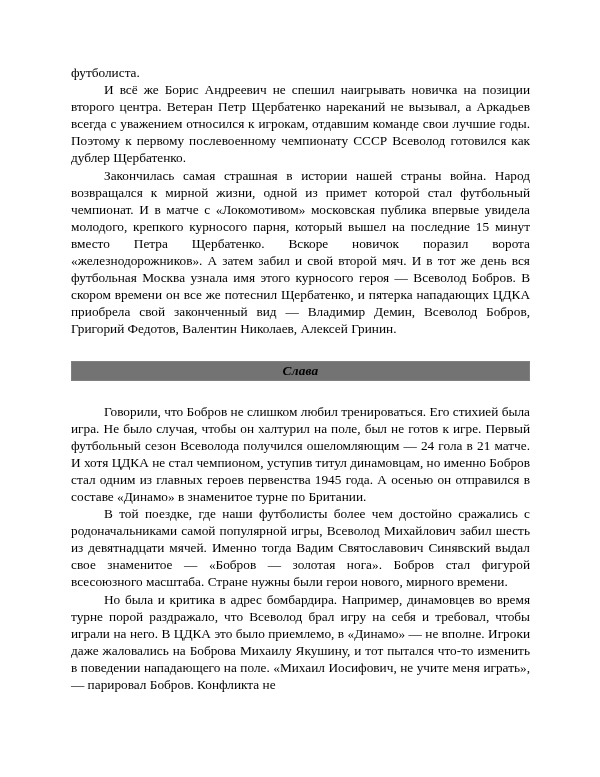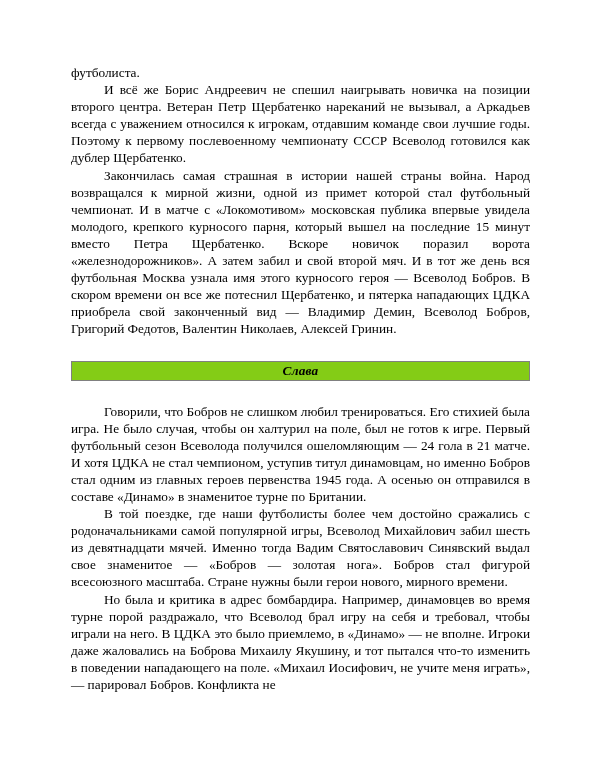--- a/index.html
+++ b/index.html
@@ -40,21 +40,21 @@
     -webkit-hyphens: none;
     word-spacing: normal;
   }
   p.para.no-indent {
     text-indent: 0;
   }
   .section-heading-box {
     margin-top: 23px;
     margin-bottom: 22px;
     border: 1.4px solid #808080;
-    background: #84cc16;
+    background: #737373;
     height: 20px;
     box-sizing: border-box;
     display: flex;
     align-items: center;
     justify-content: center;
   }
   .section-heading-box .heading-text {
     font-size: 13.3px;
     line-height: 14px;
     font-weight: bold;

